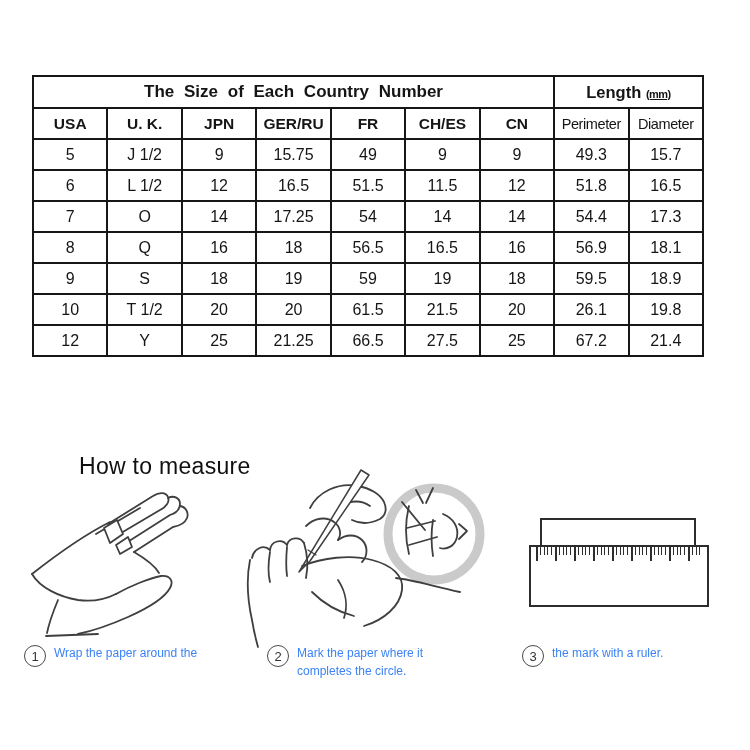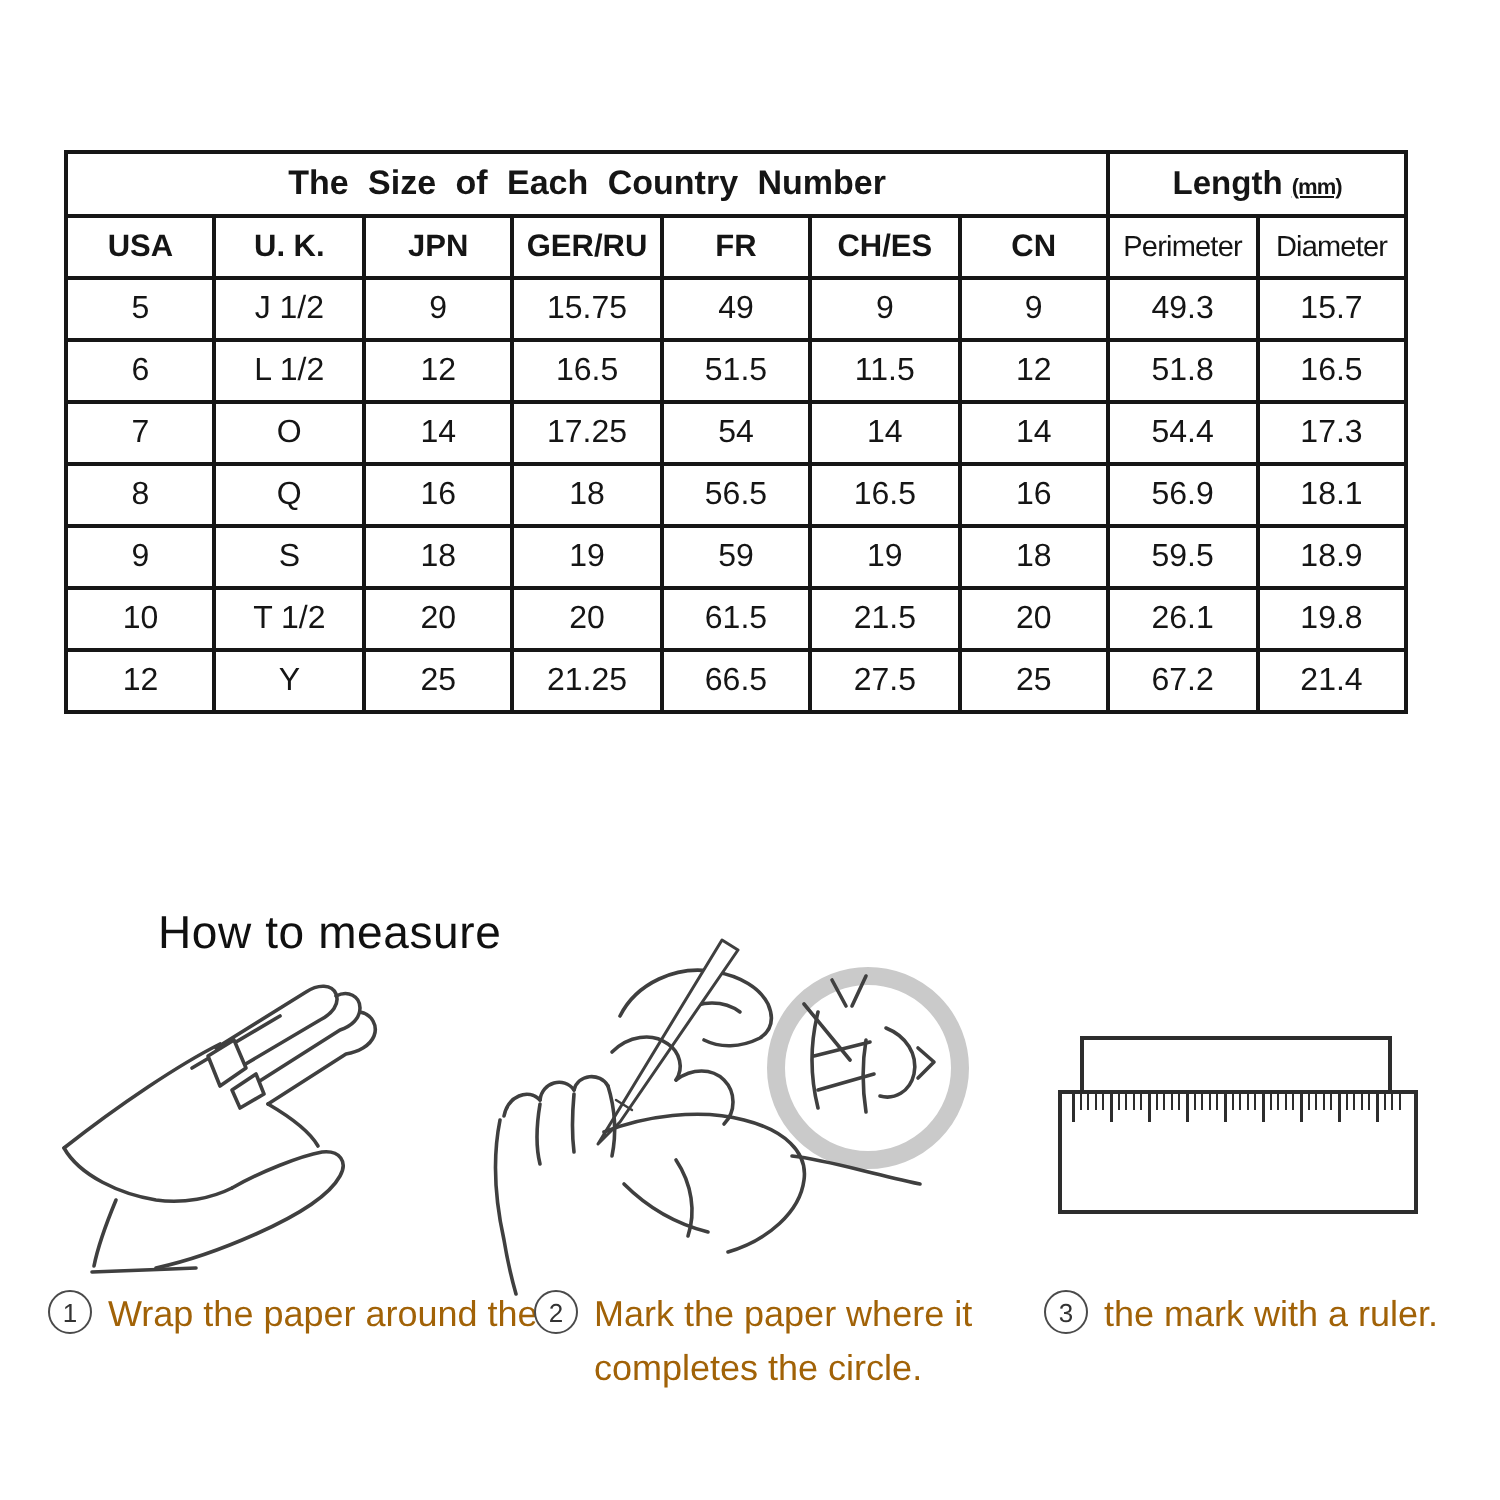--- a/index.html
+++ b/index.html
@@ -51,21 +51,21 @@
 
   
   .step { position:absolute; top:644px; display:flex; gap:8px; align-items:flex-start; }
   #step1 { left:24px; } #step2 { left:267px; } #step3 { left:522px; }
   .step-num {
     flex:0 0 auto; width:20px; height:20px; margin-top:1px;
     border:1.6px solid #4a4a4a; border-radius:50%;
     display:flex; align-items:center; justify-content:center;
     font-size:13px; color:#333; background:#fff;
   }
-  .step-text { font-size:18px; line-height:1.5; color:#a16207; }
+  .step-text { font-size:12px; line-height:1.5; color:#3b82f6; }
 
   svg path, svg circle { vector-effect:non-scaling-stroke; }
 </style>
 </head>
 <body>
 
 <table class="size-table">
   <tbody>
       <tr>
     <th class="title-cell" colspan="7">The Size of Each Country Number</th>

